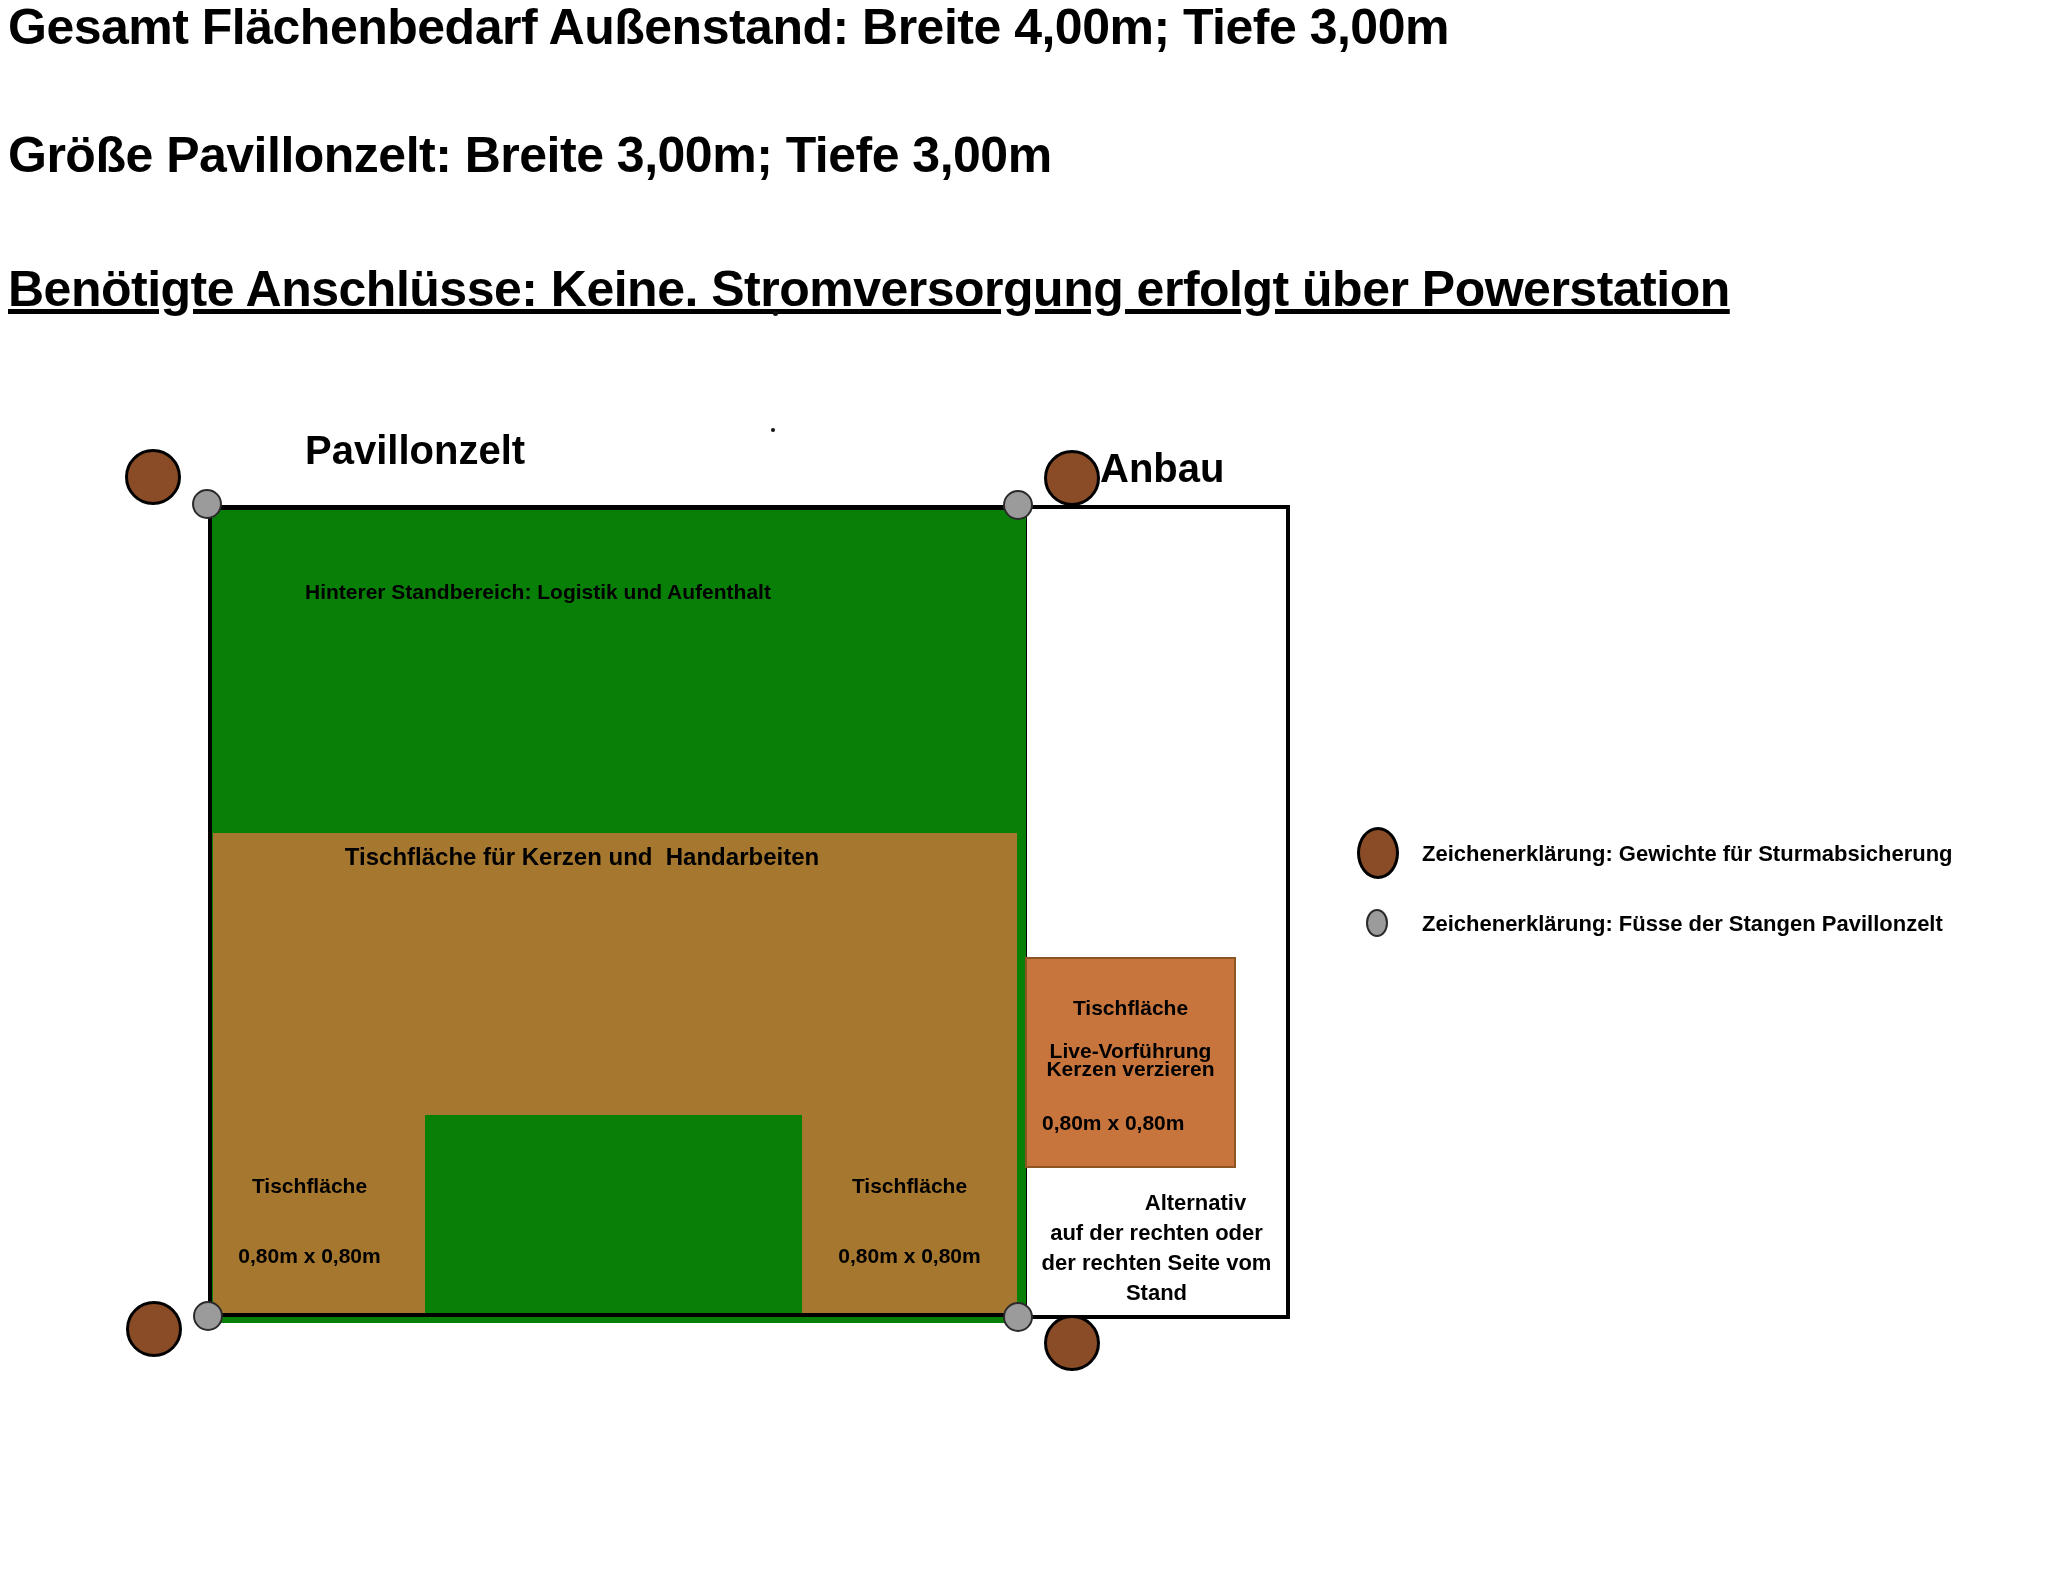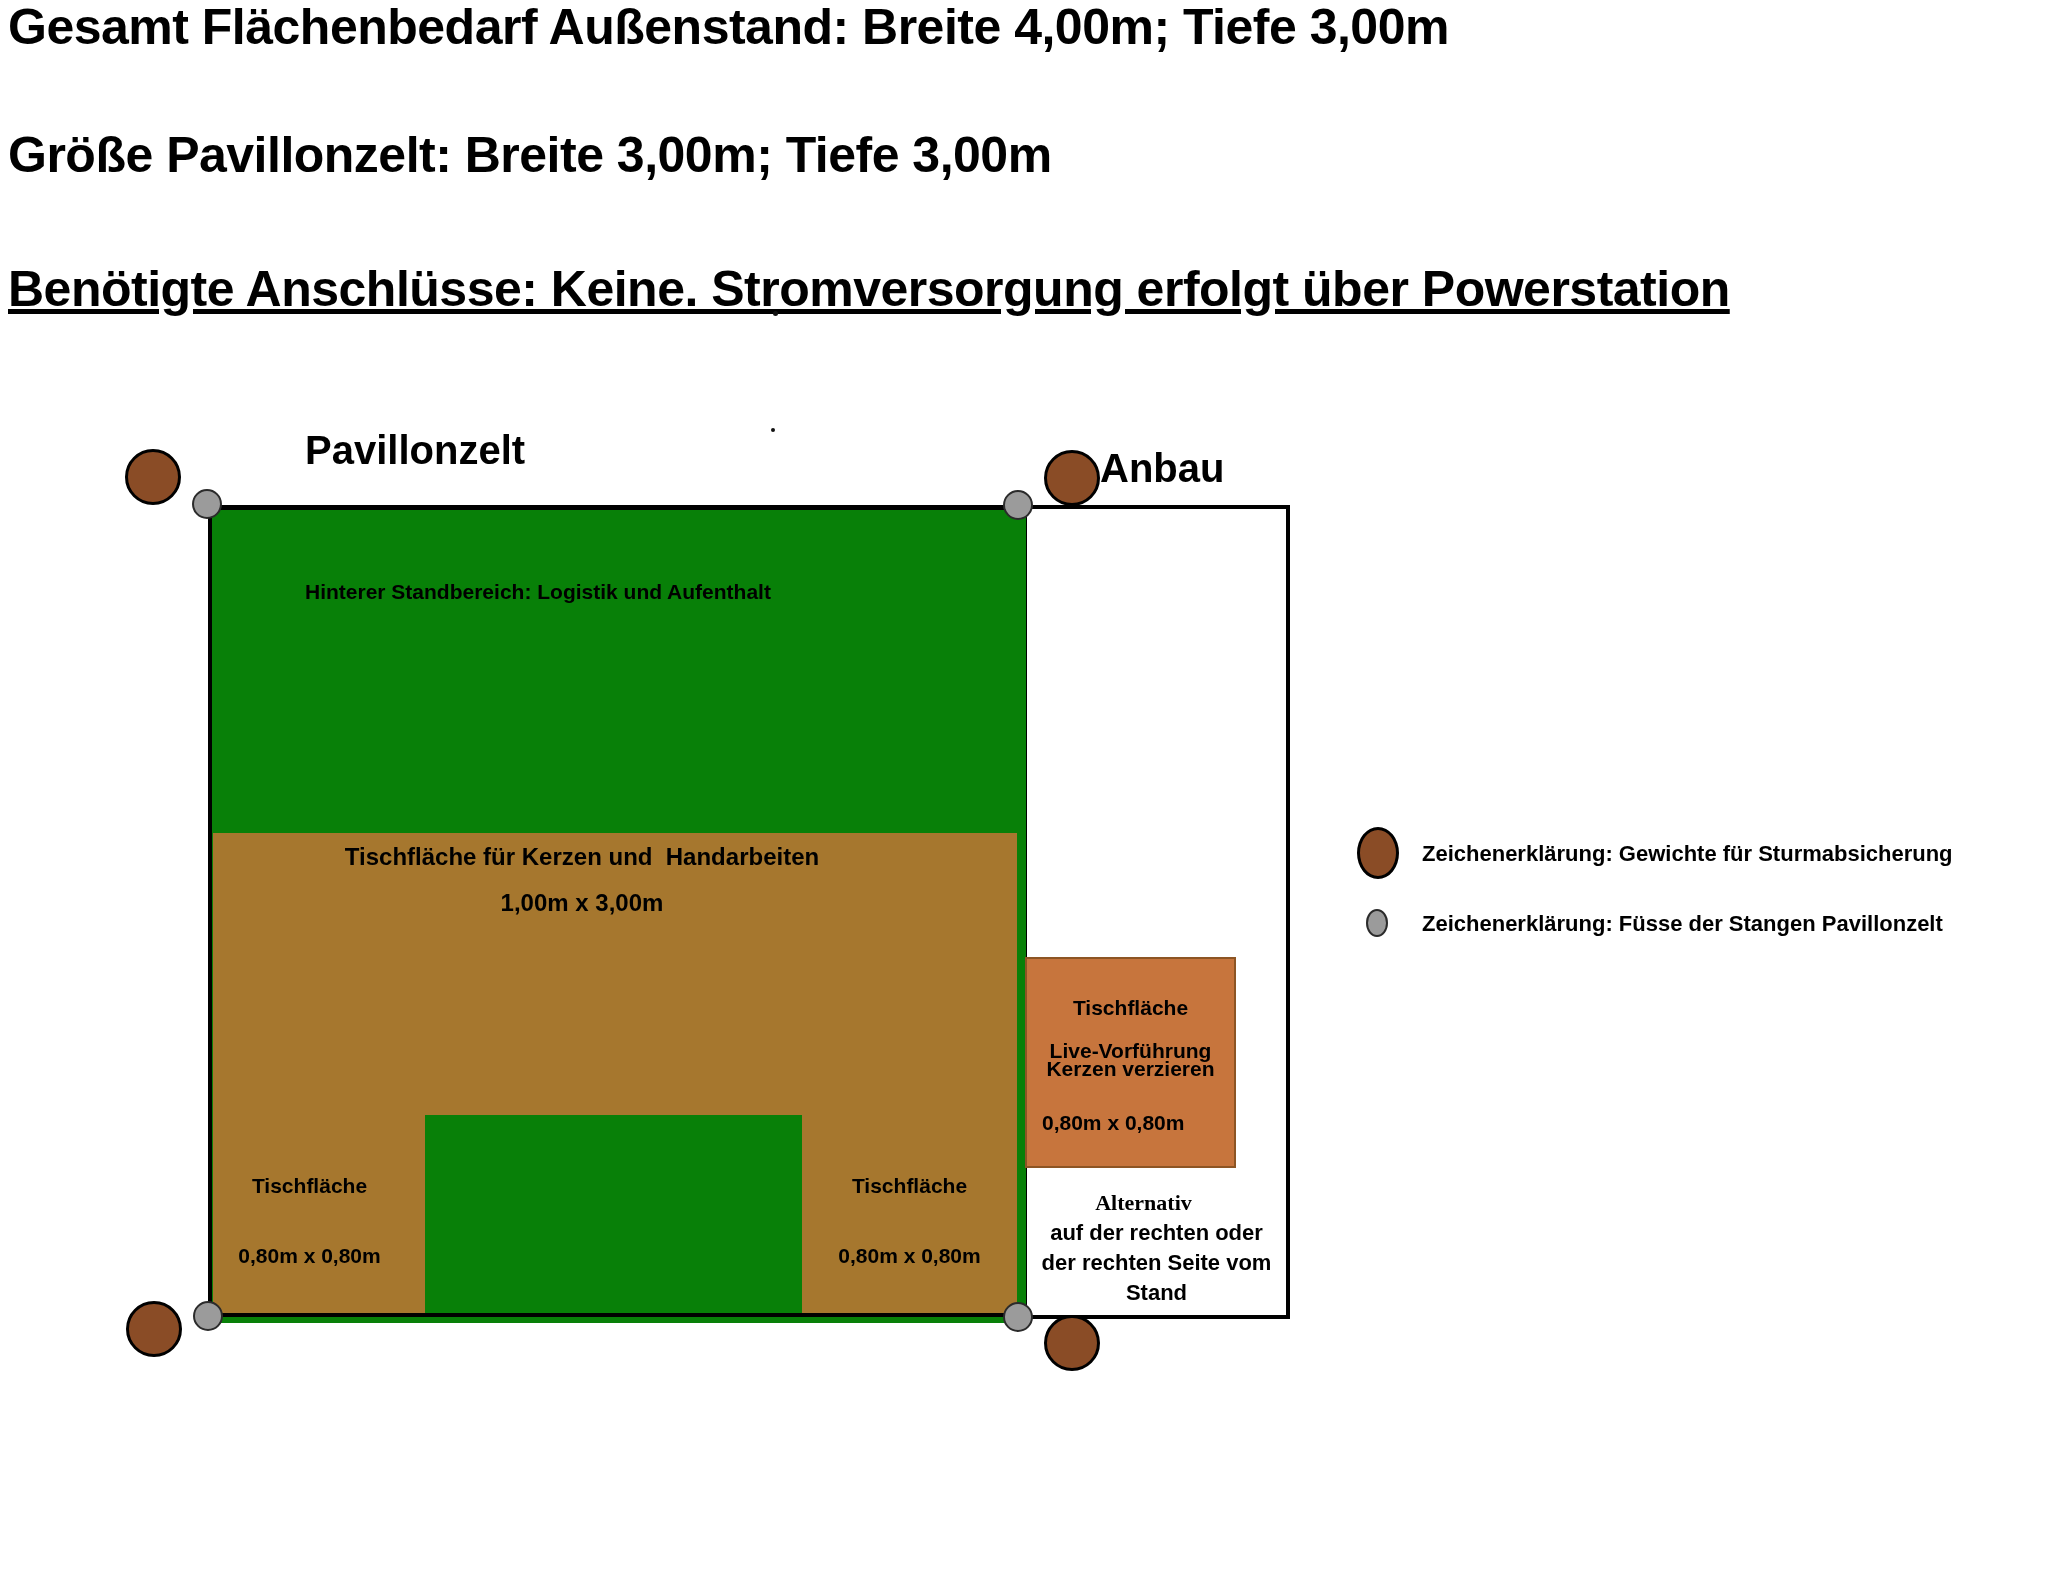--- a/index.html
+++ b/index.html
@@ -56,34 +56,33 @@
   <div class="abs inner-green"></div>
 
   <div class="abs orange-rect"></div>
 
   <div class="abs dlabel" style="left:305px;top:428px;">Pavillonzelt</div>
   <div class="abs dlabel" style="left:1100px;top:446px;">Anbau</div>
 
   <div class="abs t21" style="left:305px;top:579px;">Hinterer Standbereich: Logistik und Aufenthalt</div>
 
   <div class="abs t24 center" style="left:213px;top:843px;width:700px;">Tischfläche für Kerzen und  Handarbeiten</div>
-  <div class="abs t24 center" style="left:213px;top:889px;width:700px;">1,00m x 3,00m</div>
 
   <div class="abs t21 center" style="left:217px;top:1173px;width:185px;">Tischfläche</div>
   <div class="abs t21 center" style="left:217px;top:1243px;width:185px;">0,80m x 0,80m</div>
 
   <div class="abs t21 center" style="left:807px;top:1173px;width:205px;">Tischfläche</div>
   <div class="abs t21 center" style="left:807px;top:1243px;width:205px;">0,80m x 0,80m</div>
 
   <div class="abs t21 center" style="left:1025px;top:995px;width:211px;">Tischfläche</div>
   <div class="abs t21 center" style="left:1025px;top:1026px;width:211px;margin-top:12px;">Live-Vorführung</div>
   <div class="abs t21 center" style="left:1025px;top:1056px;width:211px;">Kerzen verzieren</div>
   <div class="abs t21" style="left:1042px;top:1110px;">0,80m x 0,80m</div>
 
-  <div class="abs t22 center" style="left:1010px;top:1190px;width:267px;font-family:Liberation Serif, serif;">Alternativ</div>
+  <div class="abs t22 center" style="left:1062px;top:1190px;width:267px;">Alternativ</div>
   <div class="abs t22 center" style="left:1023px;top:1220px;width:267px;">auf der rechten oder</div>
   <div class="abs t22 center" style="left:1023px;top:1250px;width:267px;">der rechten Seite vom</div>
   <div class="abs t22 center" style="left:1023px;top:1280px;width:267px;">Stand</div>
 
   <div class="abs circle weight" style="left:125px;top:449px;"></div>
   <div class="abs circle weight" style="left:1044px;top:450px;"></div>
   <div class="abs circle weight" style="left:126px;top:1301px;"></div>
   <div class="abs circle weight" style="left:1044px;top:1315px;"></div>
 
   <div class="abs circle foot" style="left:192px;top:489px;"></div>

